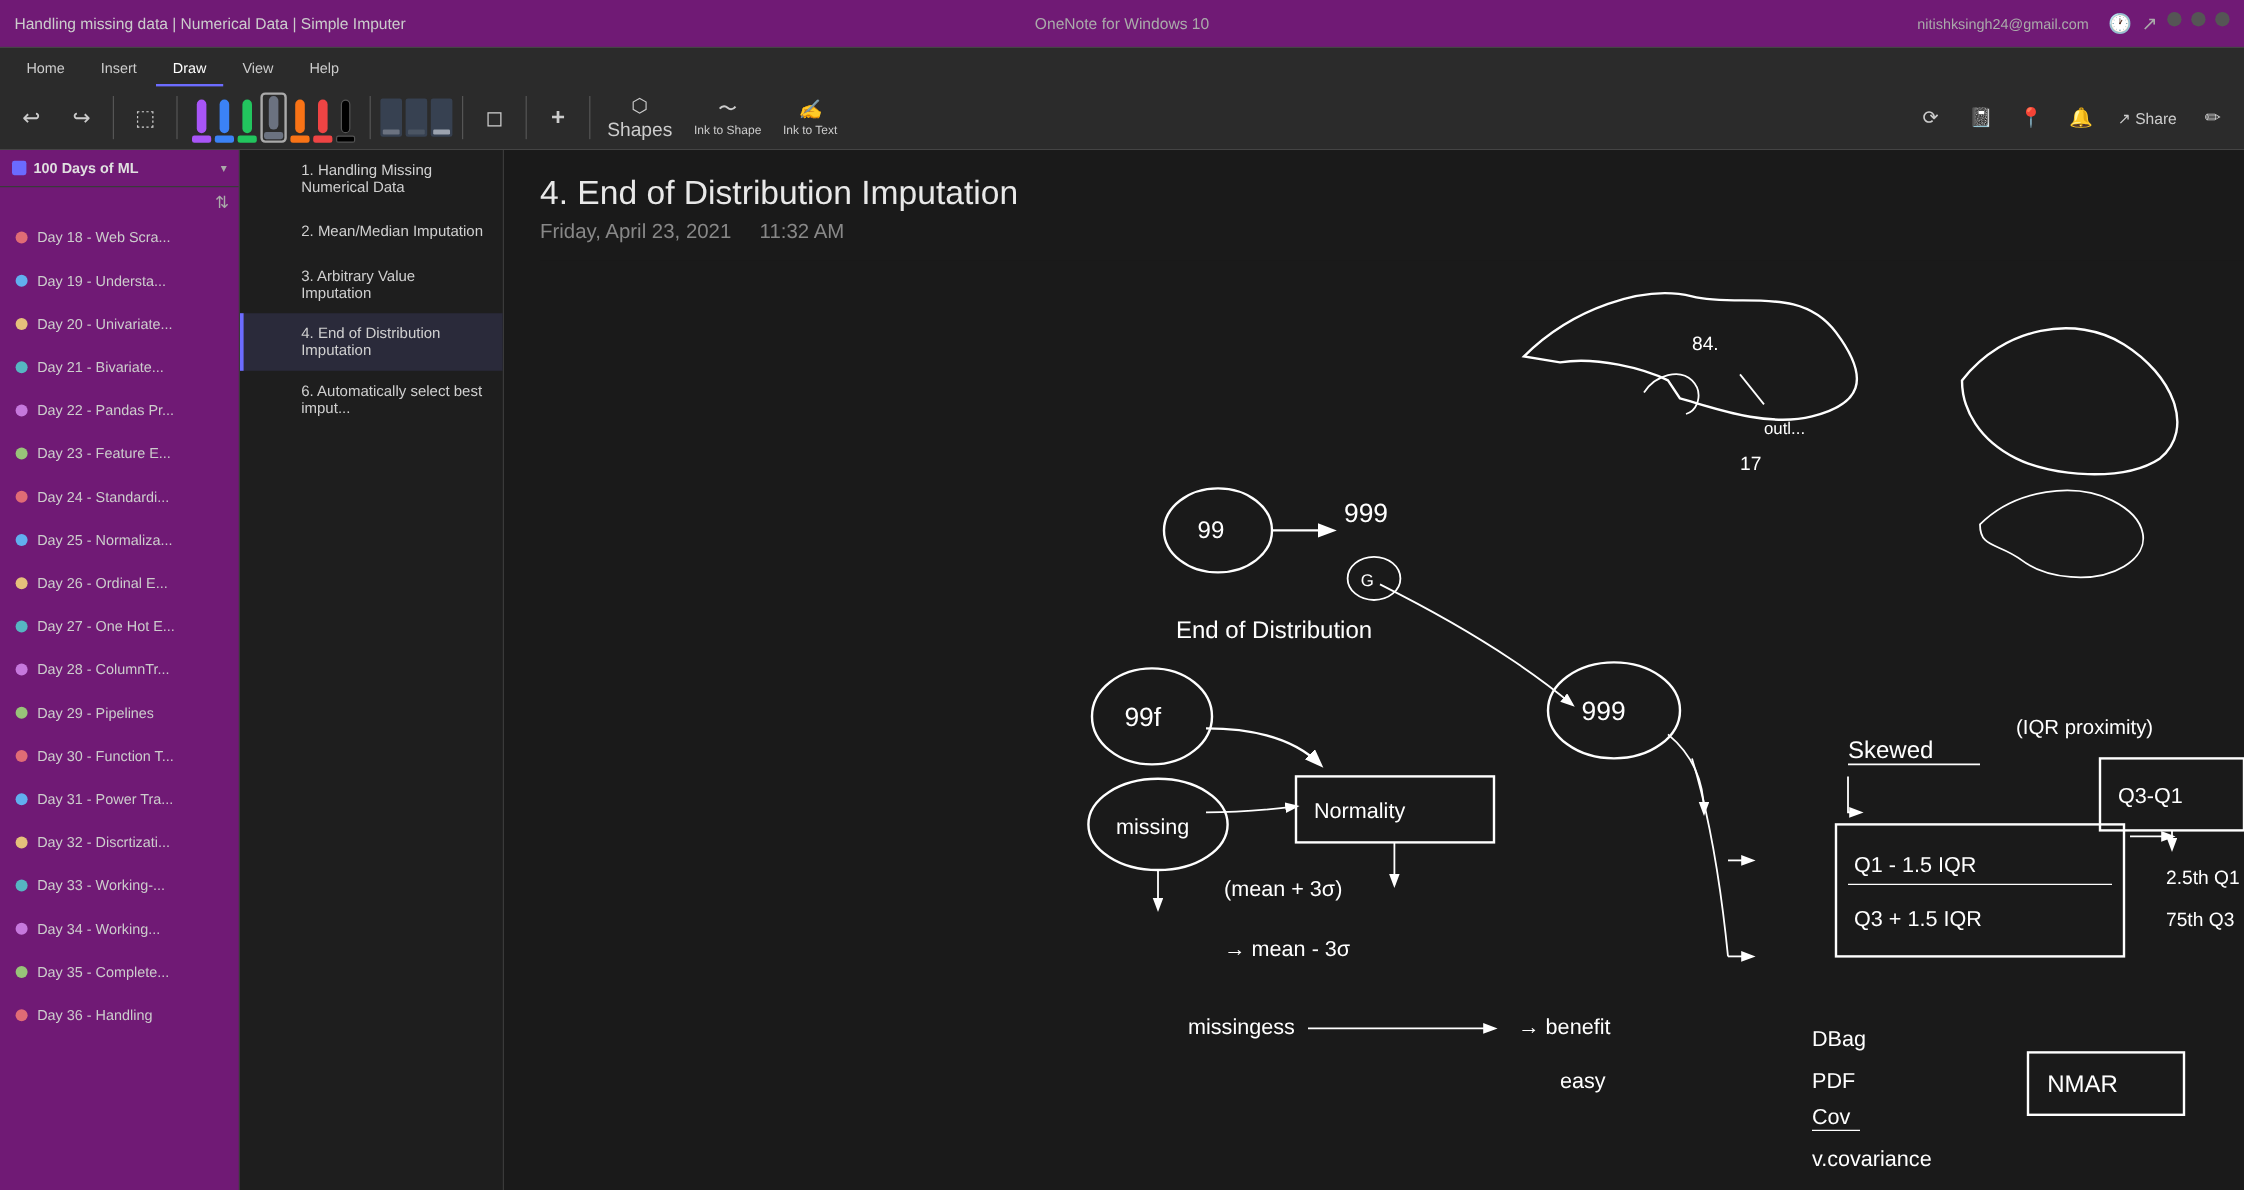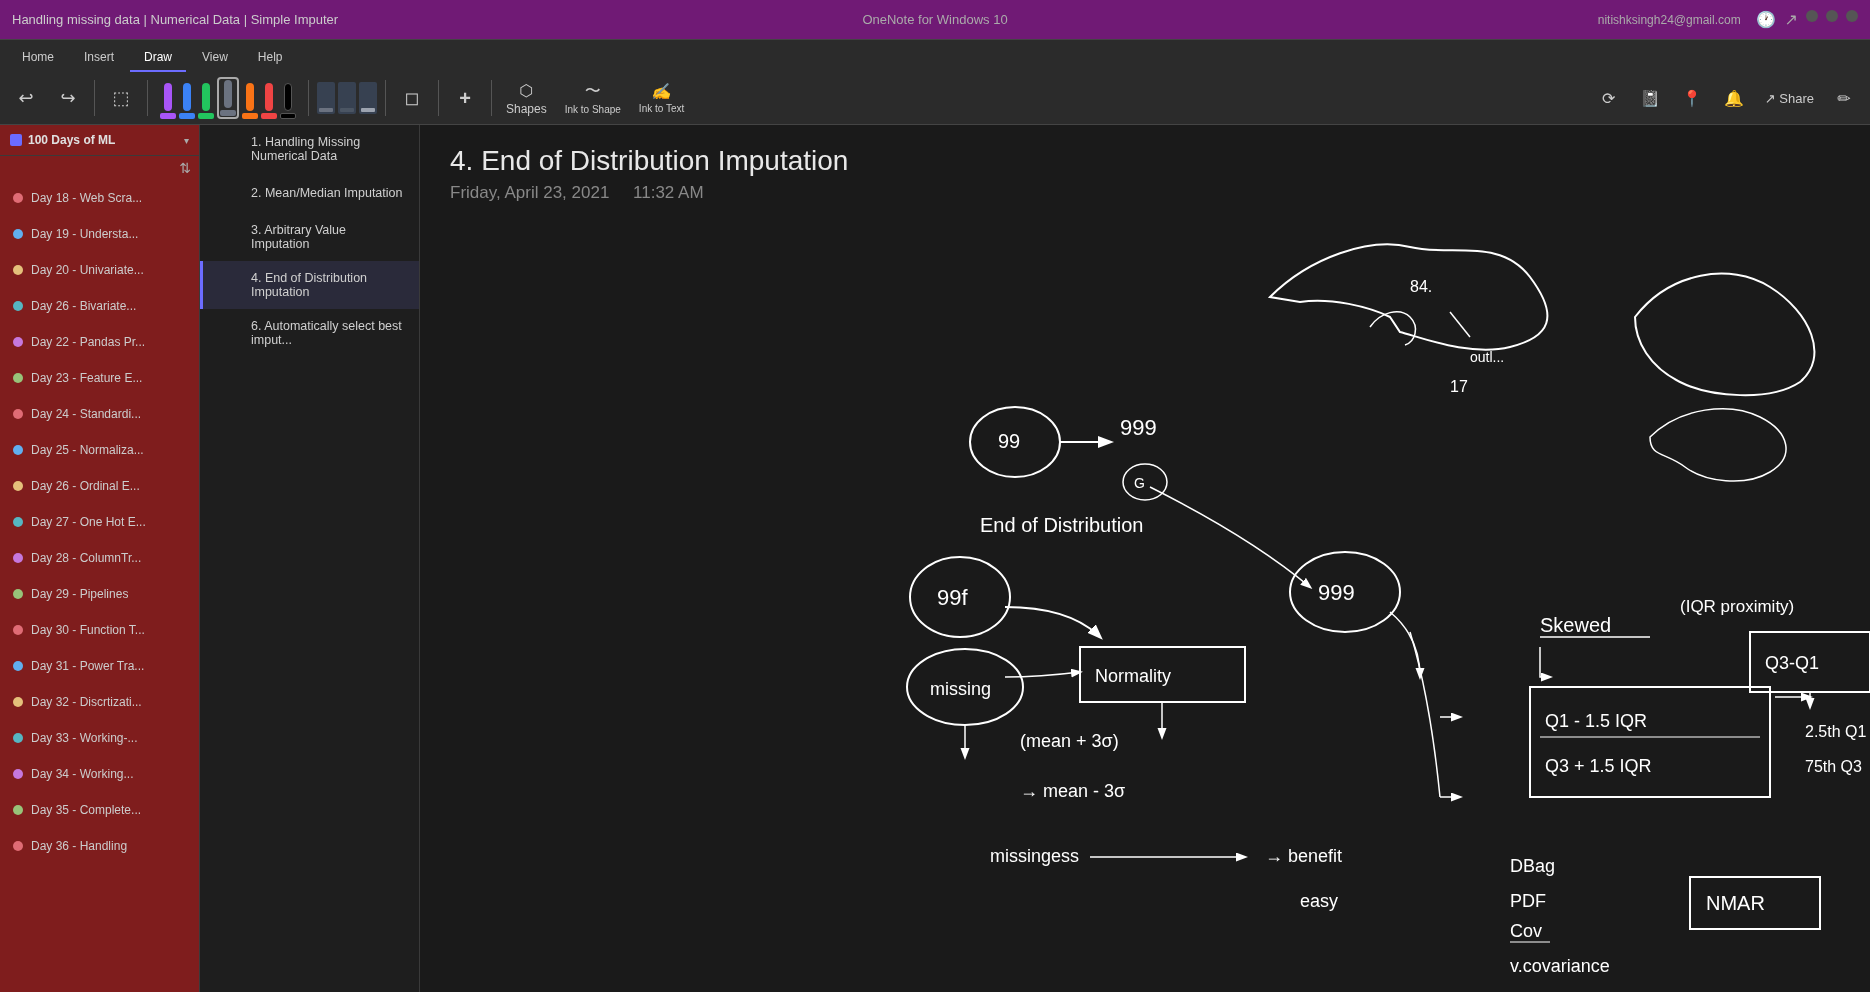--- a/index.html
+++ b/index.html
@@ -63,21 +63,21 @@
     }
     .tool-divider { width: 1px; height: 36px; background: #555; margin: 0 2px; }
     .pen-group { display: flex; align-items: flex-end; gap: 3px; padding: 0 4px; }
 
     
     #main { display: flex; height: calc(992px - 40px - 84px); }
 
     
     #sidebar {
       width: 200px;
-      background: #7f1d1d;
+      background: #701a75;
       border-right: 1px solid #3a3a3a;
       overflow-y: auto;
       flex-shrink: 0;
     }
     #sidebar-header {
       display: flex;
       align-items: center;
       padding: 8px 10px;
       gap: 6px;
       border-bottom: 1px solid #3a3a3a;
@@ -240,21 +240,21 @@
     </div>
     <div class="tool-divider"></div>
 
     <div class="tool-btn">
       <span style="font-size:20px;font-weight:bold;">+</span>
     </div>
     <div class="tool-divider"></div>
 
     <div class="tool-btn">
       <span style="font-size:16px;">⬡</span>
-      <span style="font-size:12px;color:#ccc;">Shapes</span>
+      <span style="font-size:16px;color:#ccc;">Shapes</span>
     </div>
 
     <div class="tool-btn">
       <span style="font-size:16px;">〜</span>
       <span style="font-size:10px;color:#ccc;">Ink to Shape</span>
     </div>
 
     <div class="tool-btn">
       <span style="font-size:16px;font-style:italic;font-weight:bold;">✍</span>
       <span style="font-size:10px;color:#ccc;">Ink to Text</span>
@@ -302,21 +302,21 @@
         <div class="sidebar-item">
       <div class="sidebar-dot" style="background:#61afef;"></div>
       <span class="sidebar-label">Day 19 - Understa...</span>
     </div>
         <div class="sidebar-item">
       <div class="sidebar-dot" style="background:#e5c07b;"></div>
       <span class="sidebar-label">Day 20 - Univariate...</span>
     </div>
         <div class="sidebar-item">
       <div class="sidebar-dot" style="background:#56b6c2;"></div>
-      <span class="sidebar-label">Day 26 - Bivariate...</span>
+      <span class="sidebar-label">Day 21 - Bivariate...</span>
     </div>
         <div class="sidebar-item">
       <div class="sidebar-dot" style="background:#c678dd;"></div>
       <span class="sidebar-label">Day 22 - Pandas Pr...</span>
     </div>
         <div class="sidebar-item">
       <div class="sidebar-dot" style="background:#98c379;"></div>
       <span class="sidebar-label">Day 23 - Feature E...</span>
     </div>
         <div class="sidebar-item">

